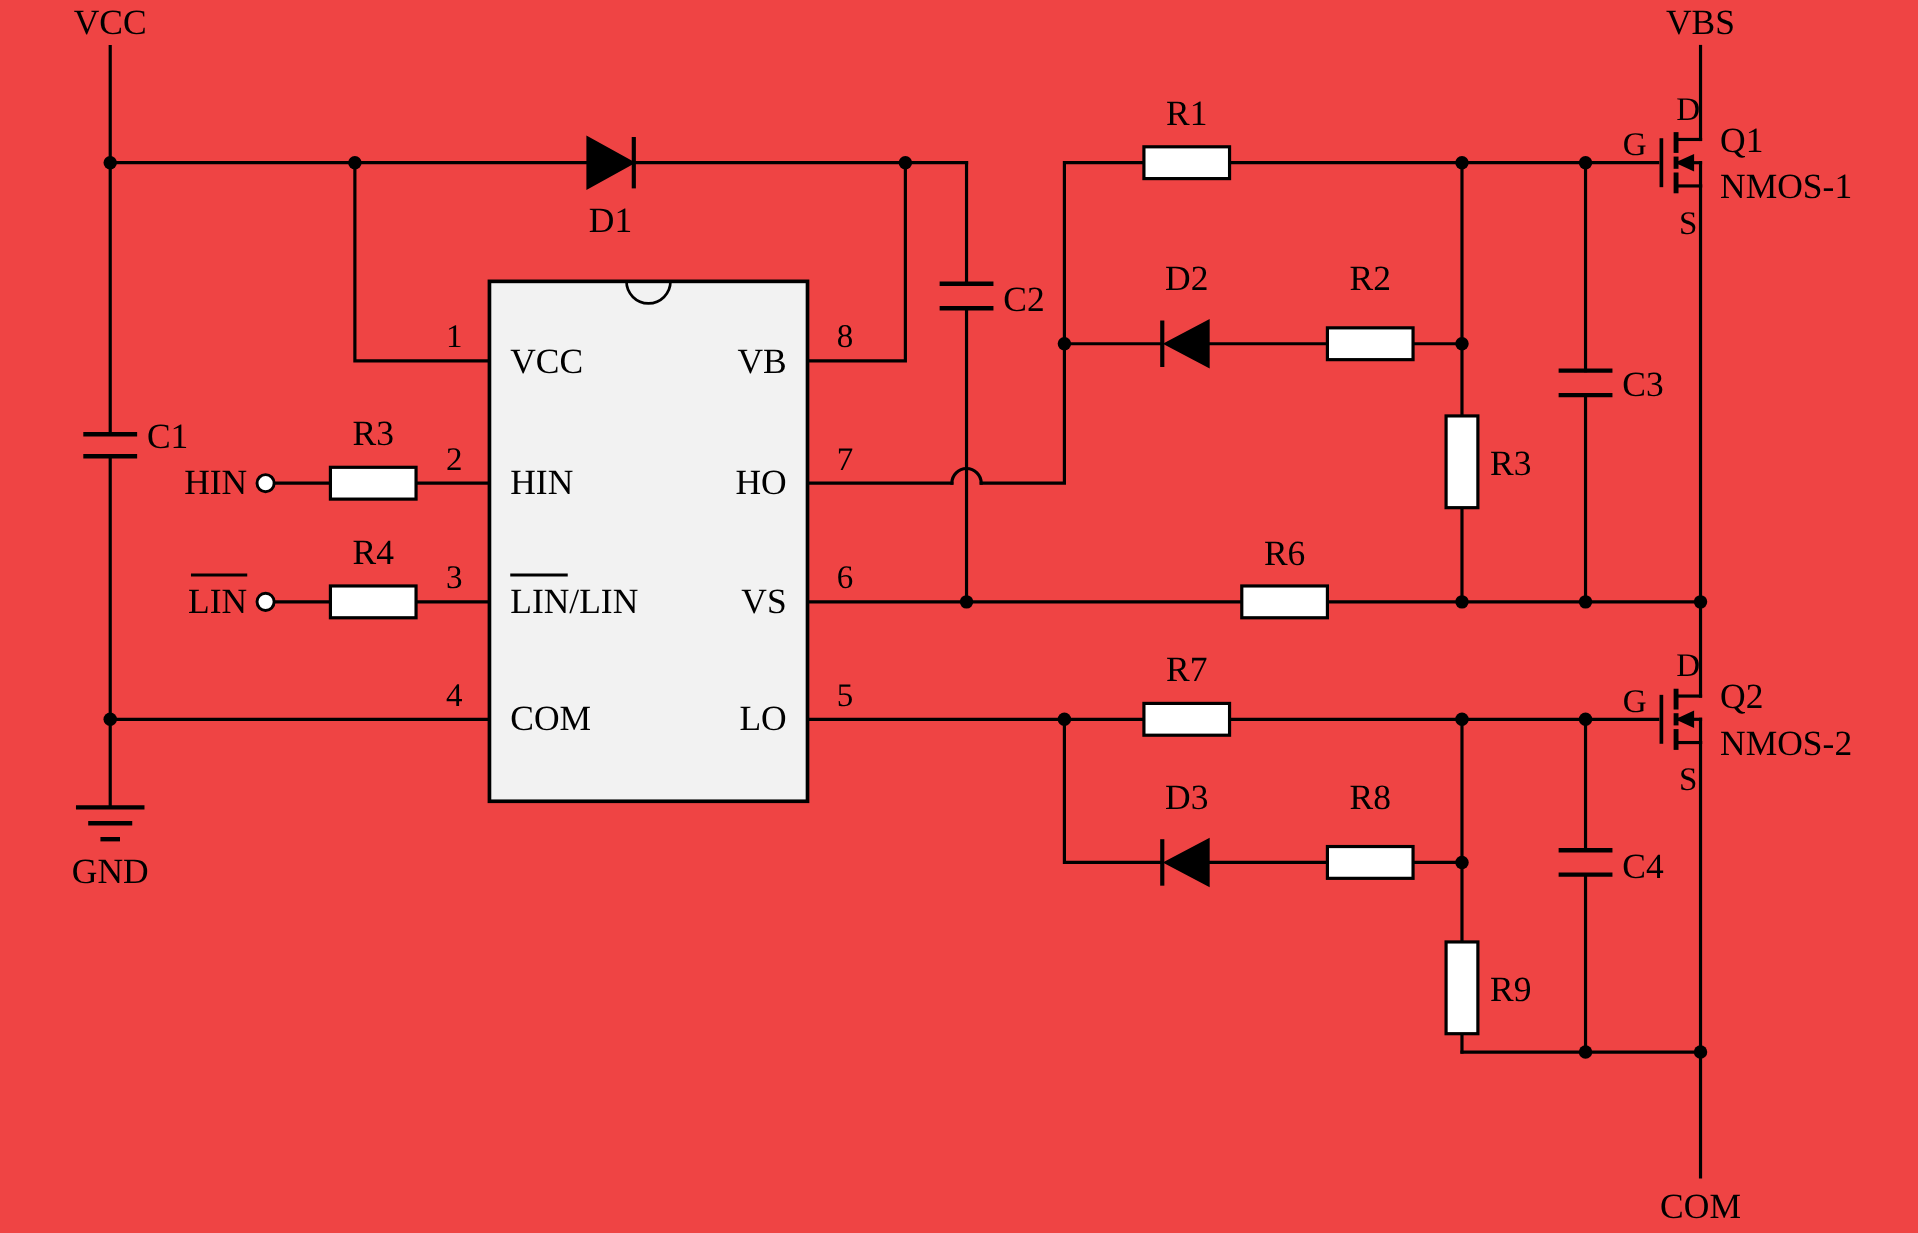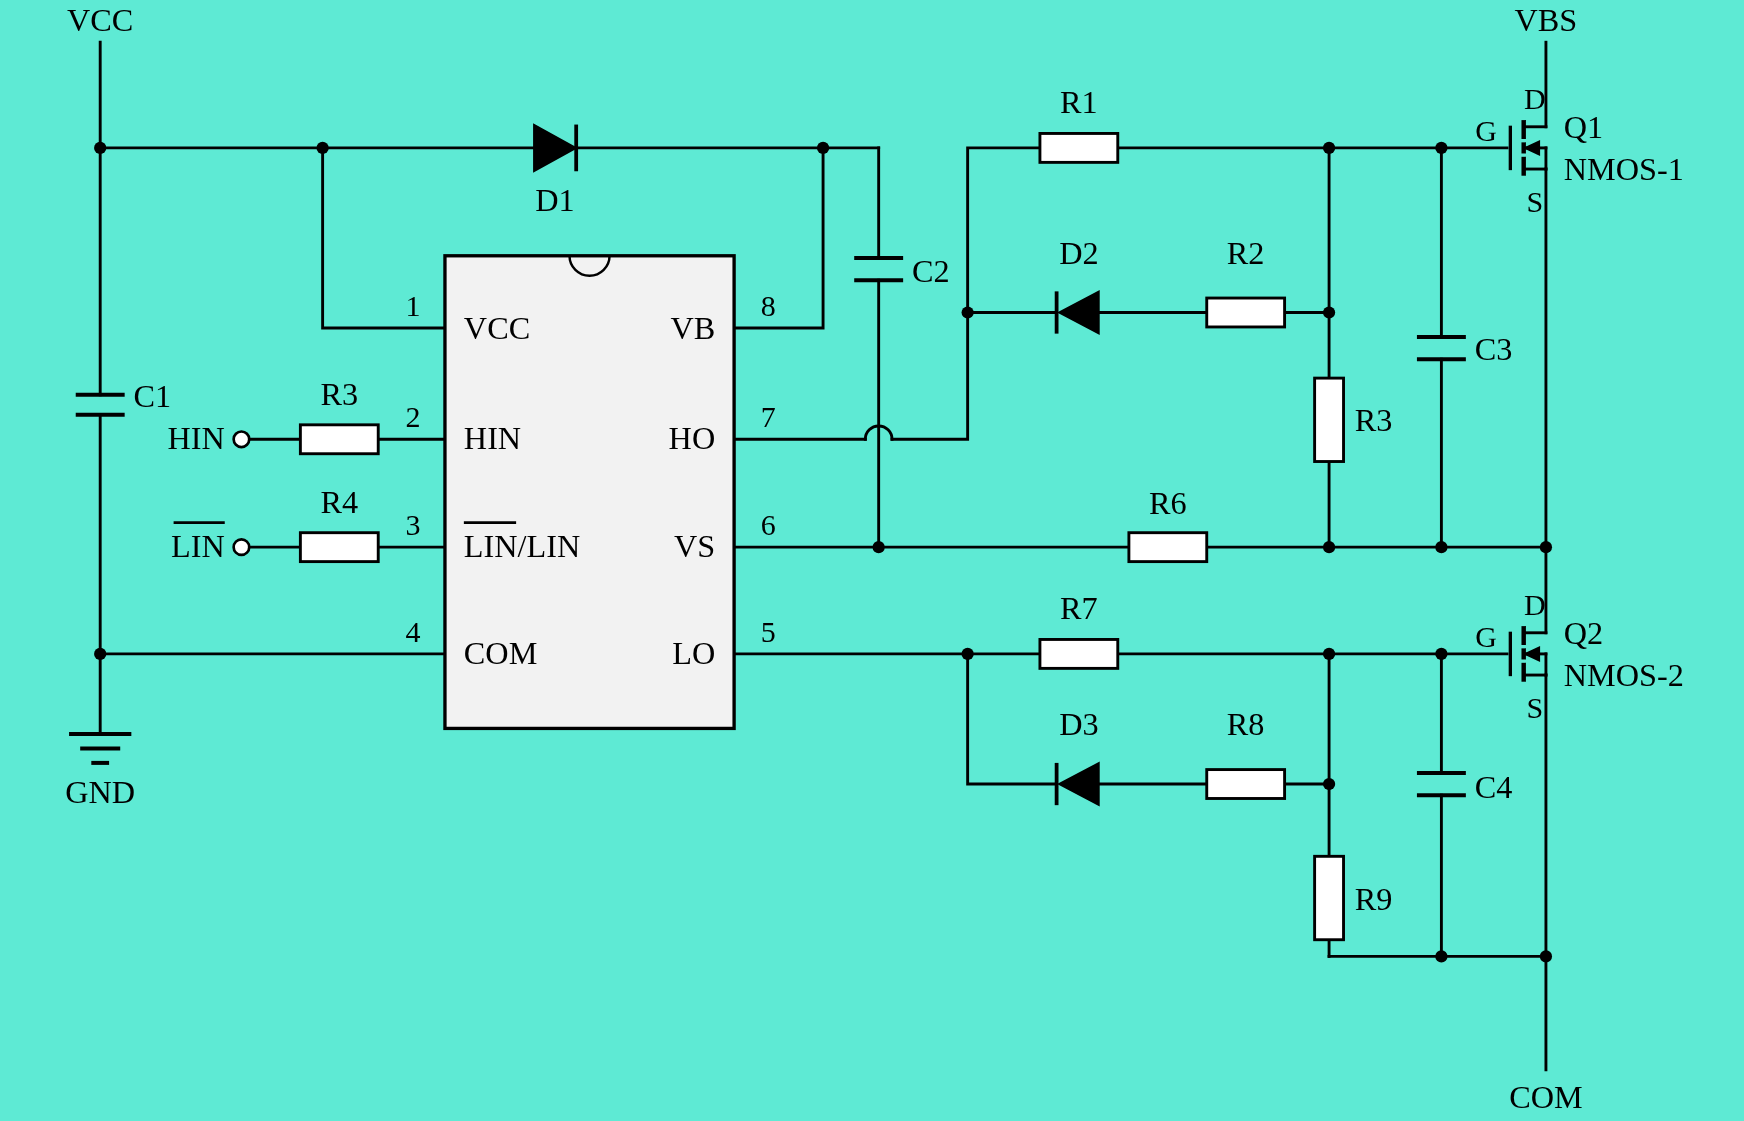--- a/index.html
+++ b/index.html
@@ -1,16 +1,16 @@
 <!DOCTYPE html>
 <html><head>
 <meta charset="utf-8">
 <style>
   html,body{margin:0;padding:0;background:#ffffff;}
-  .stage{width:1744px;height:1121px;background:#5eead4;position:relative;overflow:hidden;}
+  .stage{width:1744px;height:1121px;background:#ef4444;position:relative;overflow:hidden;}
   svg{display:block;}
   .wire{stroke:#000;stroke-width:2.6;fill:none;stroke-linecap:square;stroke-linejoin:miter;}
   .plate{stroke:#000;stroke-width:3.6;fill:none;stroke-linecap:butt;}
   .rbox{fill:#ffffff;stroke:#000;stroke-width:2.6;}
   .dfill{fill:#000;stroke:#000;stroke-width:1.5;stroke-linejoin:miter;}
   .dbar{stroke:#000;stroke-width:3.4;}
   .dot{fill:#000;stroke:none;}
   .icbody{fill:#f2f2f2;stroke:#000;stroke-width:3;}
   .notch{fill:none;stroke:#000;stroke-width:2.2;}
   text{font-family:"Liberation Serif","DejaVu Serif",serif;font-size:29px;fill:#000;}

